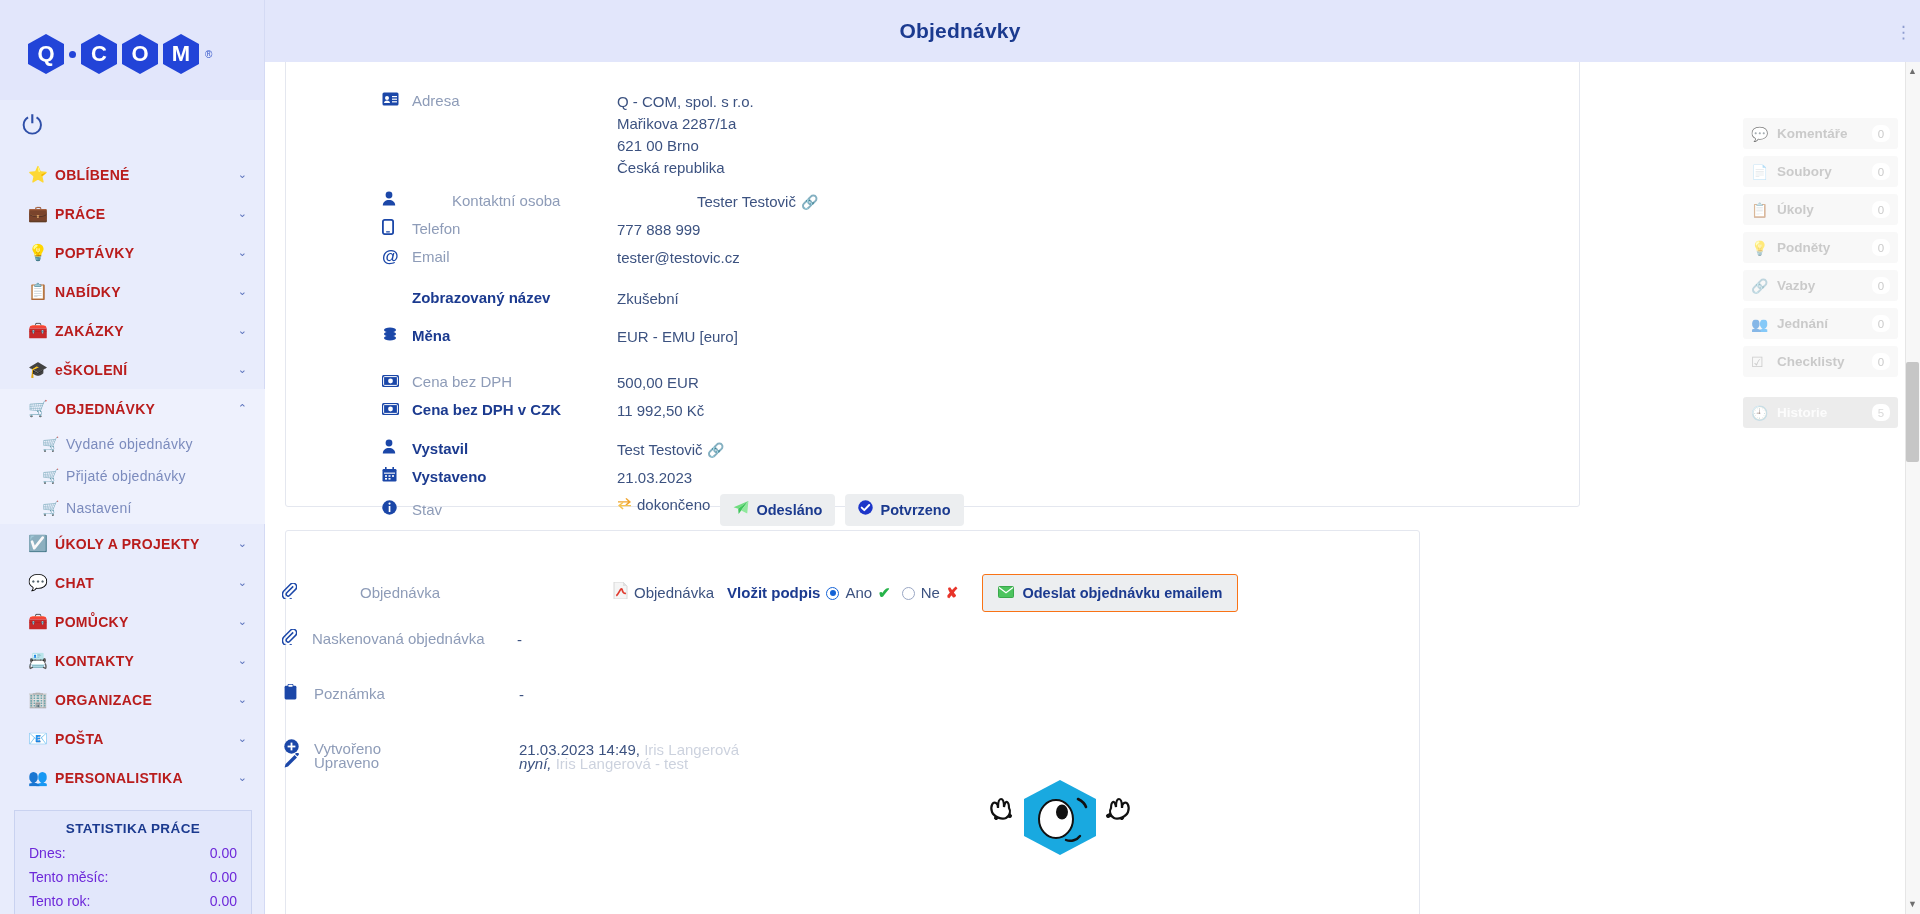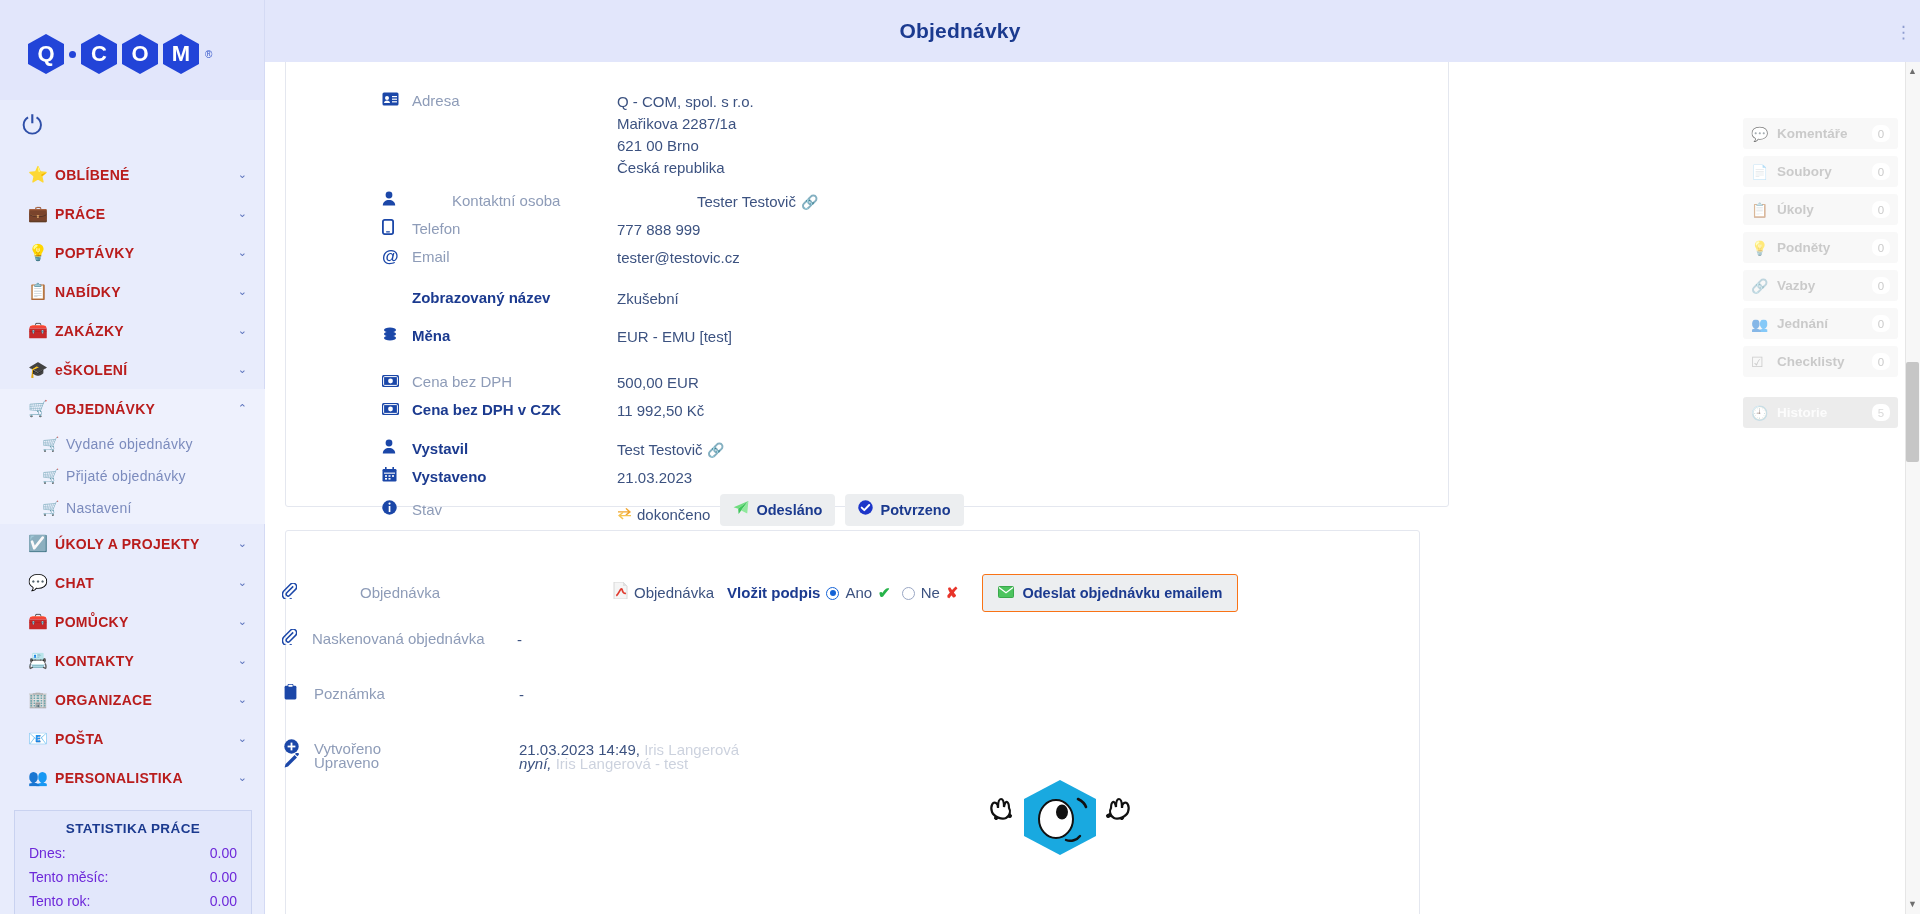--- a/index.html
+++ b/index.html
@@ -86,21 +86,21 @@
   
   .main {
     position: absolute; left: 265px; top: 62px;
     width: 1655px; height: 852px; background: #ffffff;
     overflow: hidden;
   }
   .card {
     position: absolute; background: #fff;
     border: 1px solid #e4e7ef; border-radius: 3px;
   }
-  .card-1 { left: 20px; top: -50px; width: 1164px; height: 495px; }
+  .card-1 { left: 20px; top: -50px; width: 1295px; height: 495px; }
   .card-2 { left: 20px; top: 468px; width: 1135px; height: 430px; }
 
   .row { position: absolute; display: flex; align-items: flex-start; }
   .row .ico {
     width: 30px; flex: 0 0 30px; font-size: 15px; color: #1b47a8;
     text-align: left; line-height: 20px;
   }
   .row .label {
     width: 205px; flex: 0 0 205px; font-size: 15px;
     color: #8e9cb8; line-height: 20px;
@@ -378,21 +378,21 @@
     <div class="row" style="left:96px; top:313px;">
       <span class="ico">
         <svg width="16" height="16" viewBox="0 0 16 16">
             <ellipse cx="8" cy="4" rx="6" ry="2.4" fill="#1b47a8"></ellipse>
             <ellipse cx="8" cy="8" rx="6" ry="2.4" fill="#1b47a8"></ellipse>
             <ellipse cx="8" cy="12" rx="6" ry="2.4" fill="#1b47a8"></ellipse>
           </svg>
       </span>
       <span class="label b">Měna</span>
       <span class="value">
-        <div>EUR - EMU [test]</div>
+        <div>EUR - EMU [euro]</div>
       </span>
     </div>
 
     <div class="row" style="left:96px; top:359px;">
       <span class="ico">
         <svg width="17" height="12" viewBox="0 0 17 12">
             <rect x="0" y="0" width="17" height="12" rx="1.5" fill="#1b47a8"></rect>
             <rect x="1.6" y="1.6" width="13.8" height="8.8" rx="1" fill="none" stroke="#fff" stroke-width="1"></rect>
             <circle cx="8.5" cy="6" r="2.4" fill="#fff"></circle>
           </svg>
@@ -446,21 +446,21 @@
 
     <div class="row" style="left:96px; top:481px; align-items:center;">
       <span class="ico">
         <svg width="15" height="15" viewBox="0 0 15 15">
             <circle cx="7.5" cy="7.5" r="7.2" fill="#1b47a8"></circle>
             <rect x="6.7" y="6" width="1.7" height="6" fill="#fff"></rect>
             <circle cx="7.55" cy="3.6" r="1.1" fill="#fff"></circle>
           </svg>
       </span>
       <span class="label">Stav</span>
-      <span class="value" style="display:flex;align-items:flex-end;">
+      <span class="value" style="display:flex;align-items:flex-start;">
         <span style="margin-right:5px;">
           <svg width="15" height="12" viewBox="0 0 15 12">
               <path d="M1 3.2h10l-2.6-2.4 1.1-.8L14 3.9l-4.5 3.6-1.1-.9L11 4.4H1z" fill="#f0a52e"></path>
               <path d="M14 8.2H4l2.6 2.4-1.1.8L1 7.5l4.5-3.6 1.1.9L4 7h10z" fill="#f5c34f"></path>
             </svg>
         </span>
         <span>dokončeno</span>
         <span class="badge">
           <span>
             <svg width="16" height="15" viewBox="0 0 16 15">

